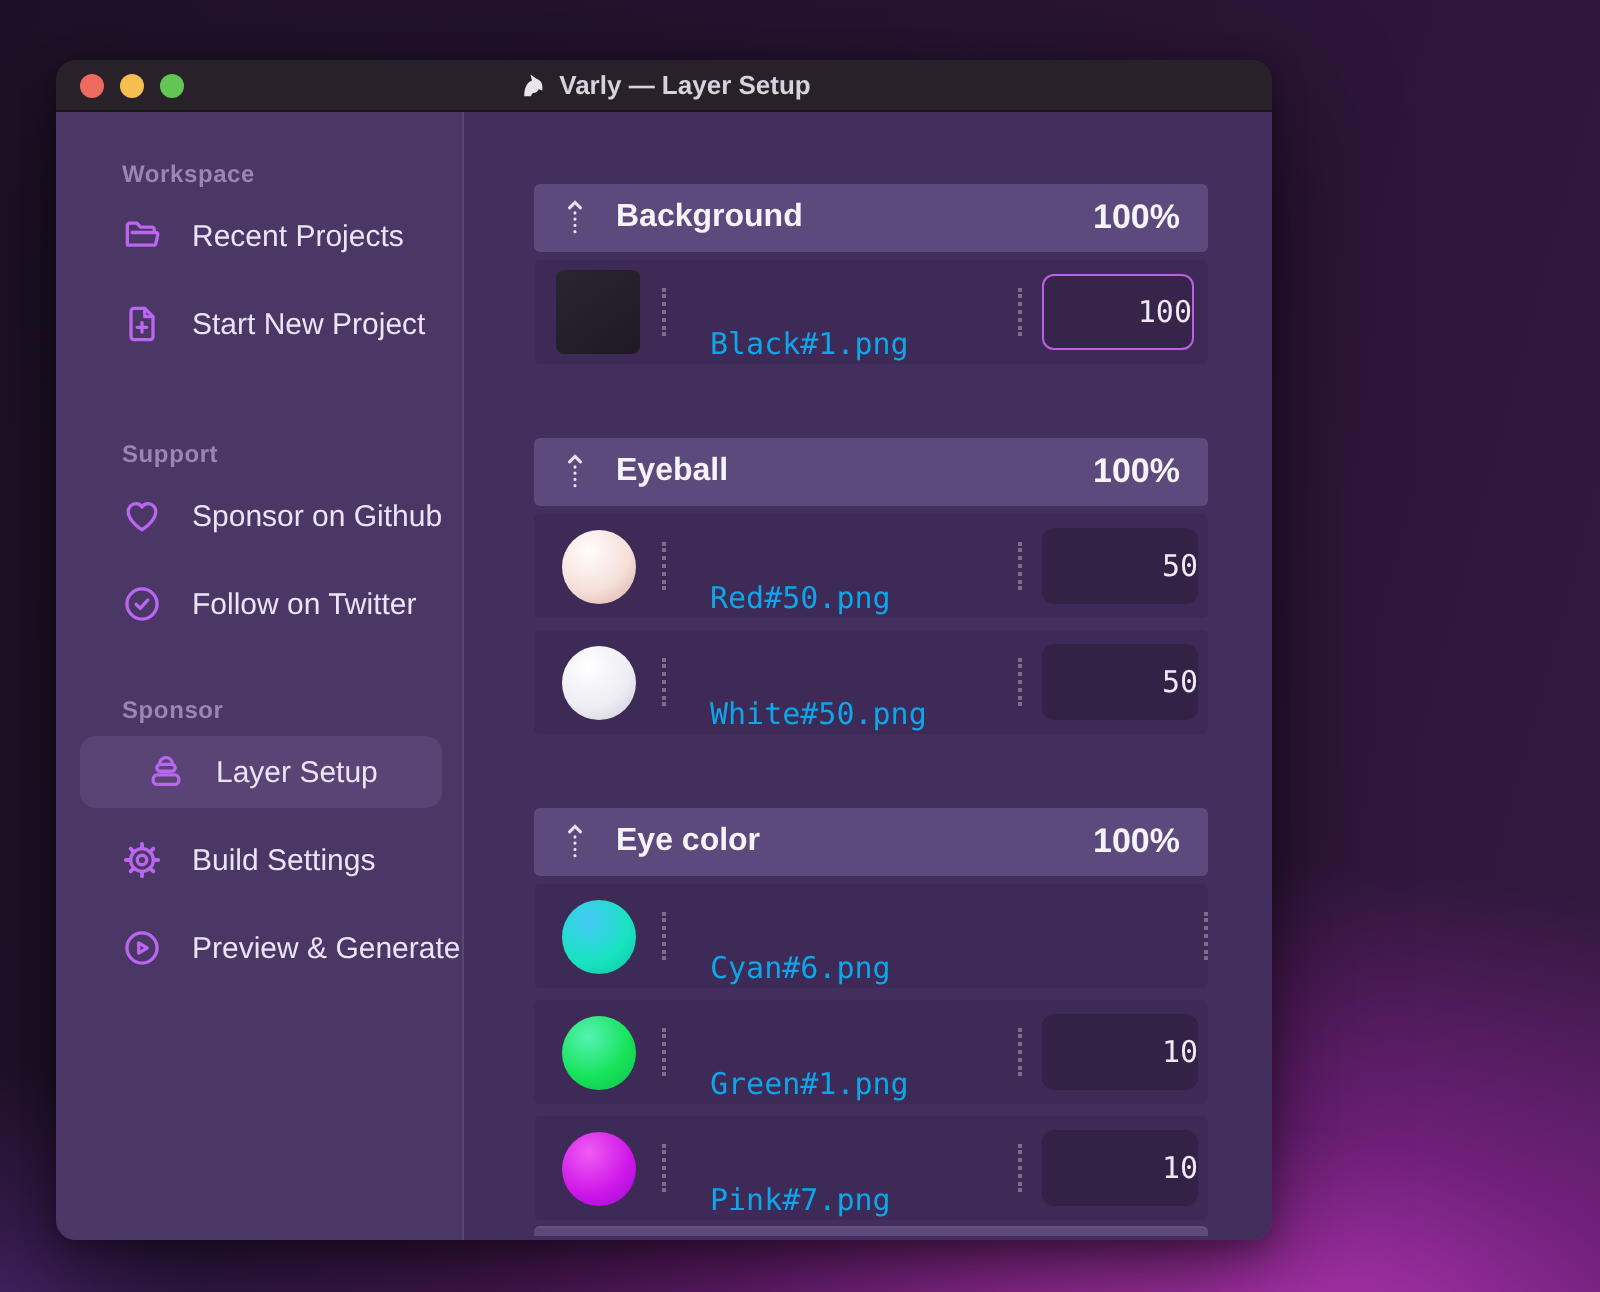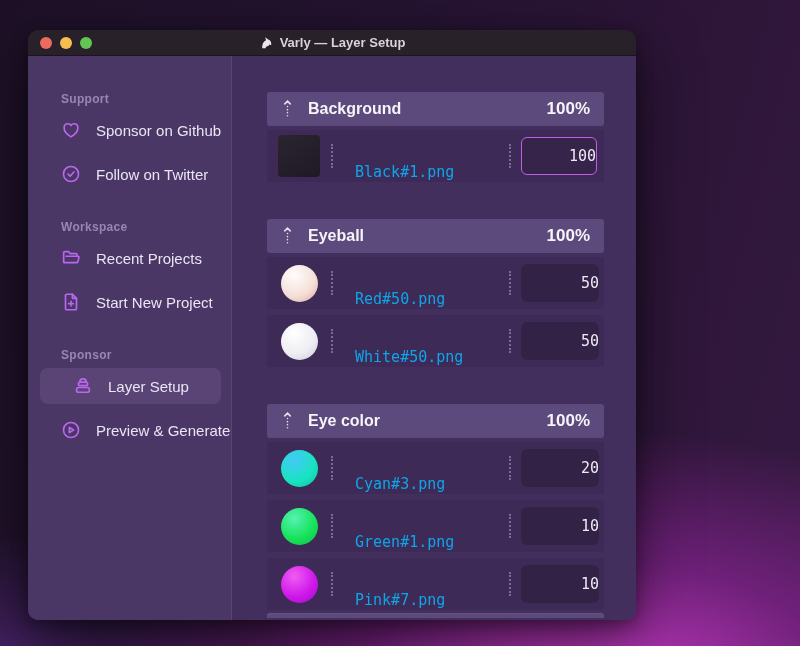--- a/index.html
+++ b/index.html
@@ -110,73 +110,83 @@
       <span>
           <svg viewBox="0 0 24 24" fill="currentColor" style="width:15px;height:15px;display:block">
             <path d="M5 21c0-6 1.6-10.8 6.2-12.6L10 3.6l4.7 3.4c3 .9 4.8 3.4 4.8 6.3v3l-2.9-1c-.7 1.9-2.5 3-4.6 3.1-.8.7-1.5 1.6-1.5 2.6z"></path>
           </svg>
         </span>
       <span>Varly — Layer Setup</span>
     </div>
   </div>
   <div class="winbody">
     <div class="sidebar" id="sidebar">
-        <div class="side-section first">
-          <div class="side-heading">Support</div>
-          <div class="side-item">
-            <span class="sicon">
-              <svg viewBox="0 0 24 24" fill="none" stroke="currentColor" stroke-width="1.8" stroke-linecap="round" stroke-linejoin="round">
-                <path d="M12 19.5s-7.5-4.6-7.5-9.8C4.5 7 6.4 5.2 8.7 5.2c1.4 0 2.7.7 3.3 1.9.6-1.2 1.9-1.9 3.3-1.9 2.3 0 4.2 1.8 4.2 4.5 0 5.2-7.5 9.8-7.5 9.8z"></path>
-              </svg>
-            </span>
-            <span class="slabel">Sponsor on Github</span>
-          </div>
-          <div class="side-item">
-            <span class="sicon">
-              <svg viewBox="0 0 24 24" fill="none" stroke="currentColor" stroke-width="1.8" stroke-linecap="round" stroke-linejoin="round">
-                <circle cx="12" cy="12" r="8.2"></circle>
-                <path d="M8.8 12.2l2.2 2.2 4.2-4.6"></path>
-              </svg>
-            </span>
-            <span class="slabel">Follow on Twitter</span>
-          </div>
-        </div>
         <div class="side-section">
           <div class="side-heading">Workspace</div>
           <div class="side-item">
             <span class="sicon">
               <svg viewBox="0 0 24 24" fill="none" stroke="currentColor" stroke-width="1.8" stroke-linecap="round" stroke-linejoin="round">
                 <path d="M4 16.5V6.3C4 5.6 4.6 5 5.3 5h3.9l2 2.2h6.2c.7 0 1.3.6 1.3 1.3v.9"></path>
                 <path d="M6.6 10.1h13c.7 0 1.2.6 1 1.3l-1 4.5c-.1.6-.7 1.1-1.3 1.1H4.2"></path>
               </svg>
             </span>
             <span class="slabel">Recent Projects</span>
           </div>
           <div class="side-item">
             <span class="sicon">
               <svg viewBox="0 0 24 24" fill="none" stroke="currentColor" stroke-width="1.8" stroke-linecap="round" stroke-linejoin="round">
                 <path d="M13.5 3.5H7.5C6.7 3.5 6 4.2 6 5v14c0 .8.7 1.5 1.5 1.5h9c.8 0 1.5-.7 1.5-1.5V8l-4.5-4.5z"></path>
                 <path d="M13.5 3.5V8H18"></path>
                 <path d="M12 11.2v5.2M9.4 13.8h5.2"></path>
               </svg>
             </span>
             <span class="slabel">Start New Project</span>
+          </div>
+        </div>
+        <div class="side-section first">
+          <div class="side-heading">Support</div>
+          <div class="side-item">
+            <span class="sicon">
+              <svg viewBox="0 0 24 24" fill="none" stroke="currentColor" stroke-width="1.8" stroke-linecap="round" stroke-linejoin="round">
+                <path d="M12 19.5s-7.5-4.6-7.5-9.8C4.5 7 6.4 5.2 8.7 5.2c1.4 0 2.7.7 3.3 1.9.6-1.2 1.9-1.9 3.3-1.9 2.3 0 4.2 1.8 4.2 4.5 0 5.2-7.5 9.8-7.5 9.8z"></path>
+              </svg>
+            </span>
+            <span class="slabel">Sponsor on Github</span>
+          </div>
+          <div class="side-item">
+            <span class="sicon">
+              <svg viewBox="0 0 24 24" fill="none" stroke="currentColor" stroke-width="1.8" stroke-linecap="round" stroke-linejoin="round">
+                <circle cx="12" cy="12" r="8.2"></circle>
+                <path d="M8.8 12.2l2.2 2.2 4.2-4.6"></path>
+              </svg>
+            </span>
+            <span class="slabel">Follow on Twitter</span>
           </div>
         </div>
         <div class="side-section">
           <div class="side-heading">Sponsor</div>
           <div class="side-item selected">
             <span class="sicon">
               <svg viewBox="0 0 24 24" fill="none" stroke="currentColor" stroke-width="1.8" stroke-linecap="round">
                 <path d="M8.5 7.8c0-2 1.4-3.6 3.5-3.6s3.5 1.6 3.5 3.6"></path>
                 <rect x="7" y="7.8" width="10" height="3.8" rx="1.9"></rect>
                 <rect x="5" y="13.6" width="14" height="5.2" rx="2.3"></rect>
               </svg>
             </span>
             <span class="slabel">Layer Setup</span>
+          </div>
+          <div class="side-item">
+            <span class="sicon">
+              <svg viewBox="0 0 24 24" fill="none" stroke="currentColor" stroke-width="1.8" stroke-linecap="round">
+                <circle cx="12" cy="12" r="6.2"></circle>
+                <circle cx="12" cy="12" r="2.6"></circle>
+                <path stroke-width="2.1" d="M12 3.2v2M12 18.8v2M3.2 12h2M18.8 12h2M5.8 5.8l1.4 1.4M16.8 16.8l1.4 1.4M18.2 5.8l-1.4 1.4M7.2 16.8l-1.4 1.4"></path>
+              </svg>
+            </span>
+            <span class="slabel">Build Settings</span>
           </div>
           <div class="side-item">
             <span class="sicon">
               <svg viewBox="0 0 24 24" fill="none" stroke="currentColor" stroke-width="1.8" stroke-linecap="round" stroke-linejoin="round">
                 <circle cx="12" cy="12" r="8.2"></circle>
                 <path d="M10.2 9.2l4.6 2.8-4.6 2.8z"></path>
               </svg>
             </span>
             <span class="slabel">Preview &amp; Generate</span>
           </div>
@@ -243,23 +253,22 @@
               </svg>
             </span>
             <span class="group-title">Eye color</span>
             <span class="group-weight">100%</span>
           </div>
           <div class="layer-row firstrow">
             <div class="thumb-cell">
               <div class="thumb ball" style="background: radial-gradient(circle at 36% 28%, rgb(69, 200, 248) 0%, rgb(24, 228, 192) 58%, rgb(12, 194, 162) 100%);"></div>
             </div>
             <div class="vsep"></div>
-            <div class="fname">Cyan#3.png</div>
-            <div class="vsep"></div>
-            <input class="weight-input" type="text" value="20" style="">
+            <div class="fname">Cyan#6.png</div>
+            <div class="vsep"></div>
           </div>
           <div class="layer-row">
             <div class="thumb-cell">
               <div class="thumb ball" style="background: radial-gradient(circle at 36% 28%, rgb(85, 242, 180) 0%, rgb(22, 226, 88) 58%, rgb(15, 191, 78) 100%);"></div>
             </div>
             <div class="vsep"></div>
             <div class="fname">Green#1.png</div>
             <div class="vsep"></div>
             <input class="weight-input" type="text" value="10" style="">
           </div>

